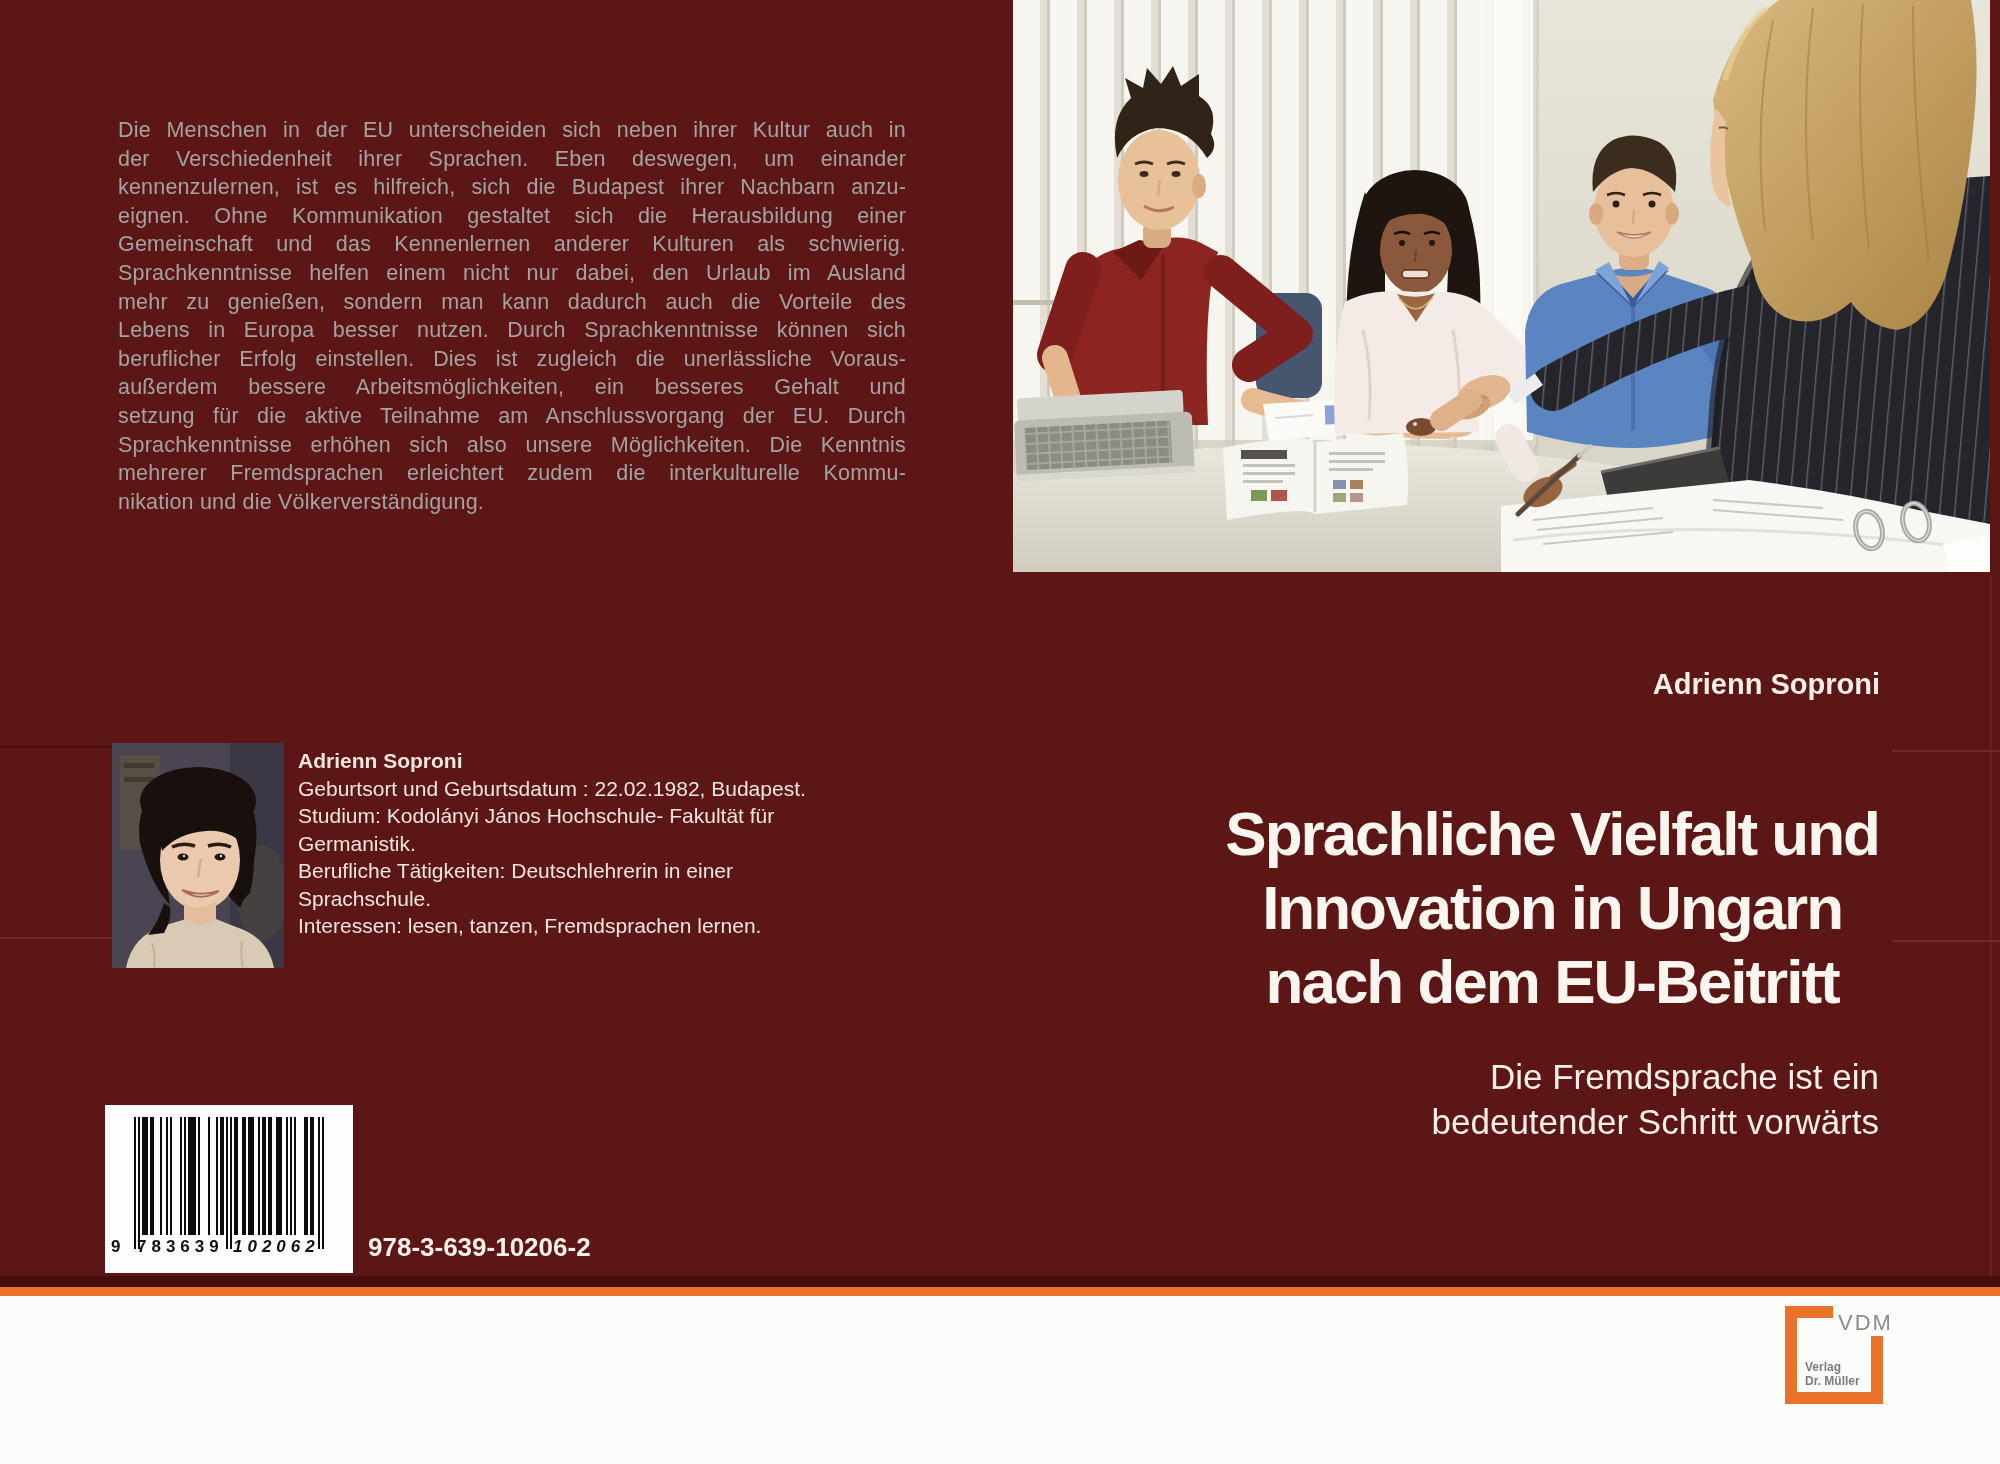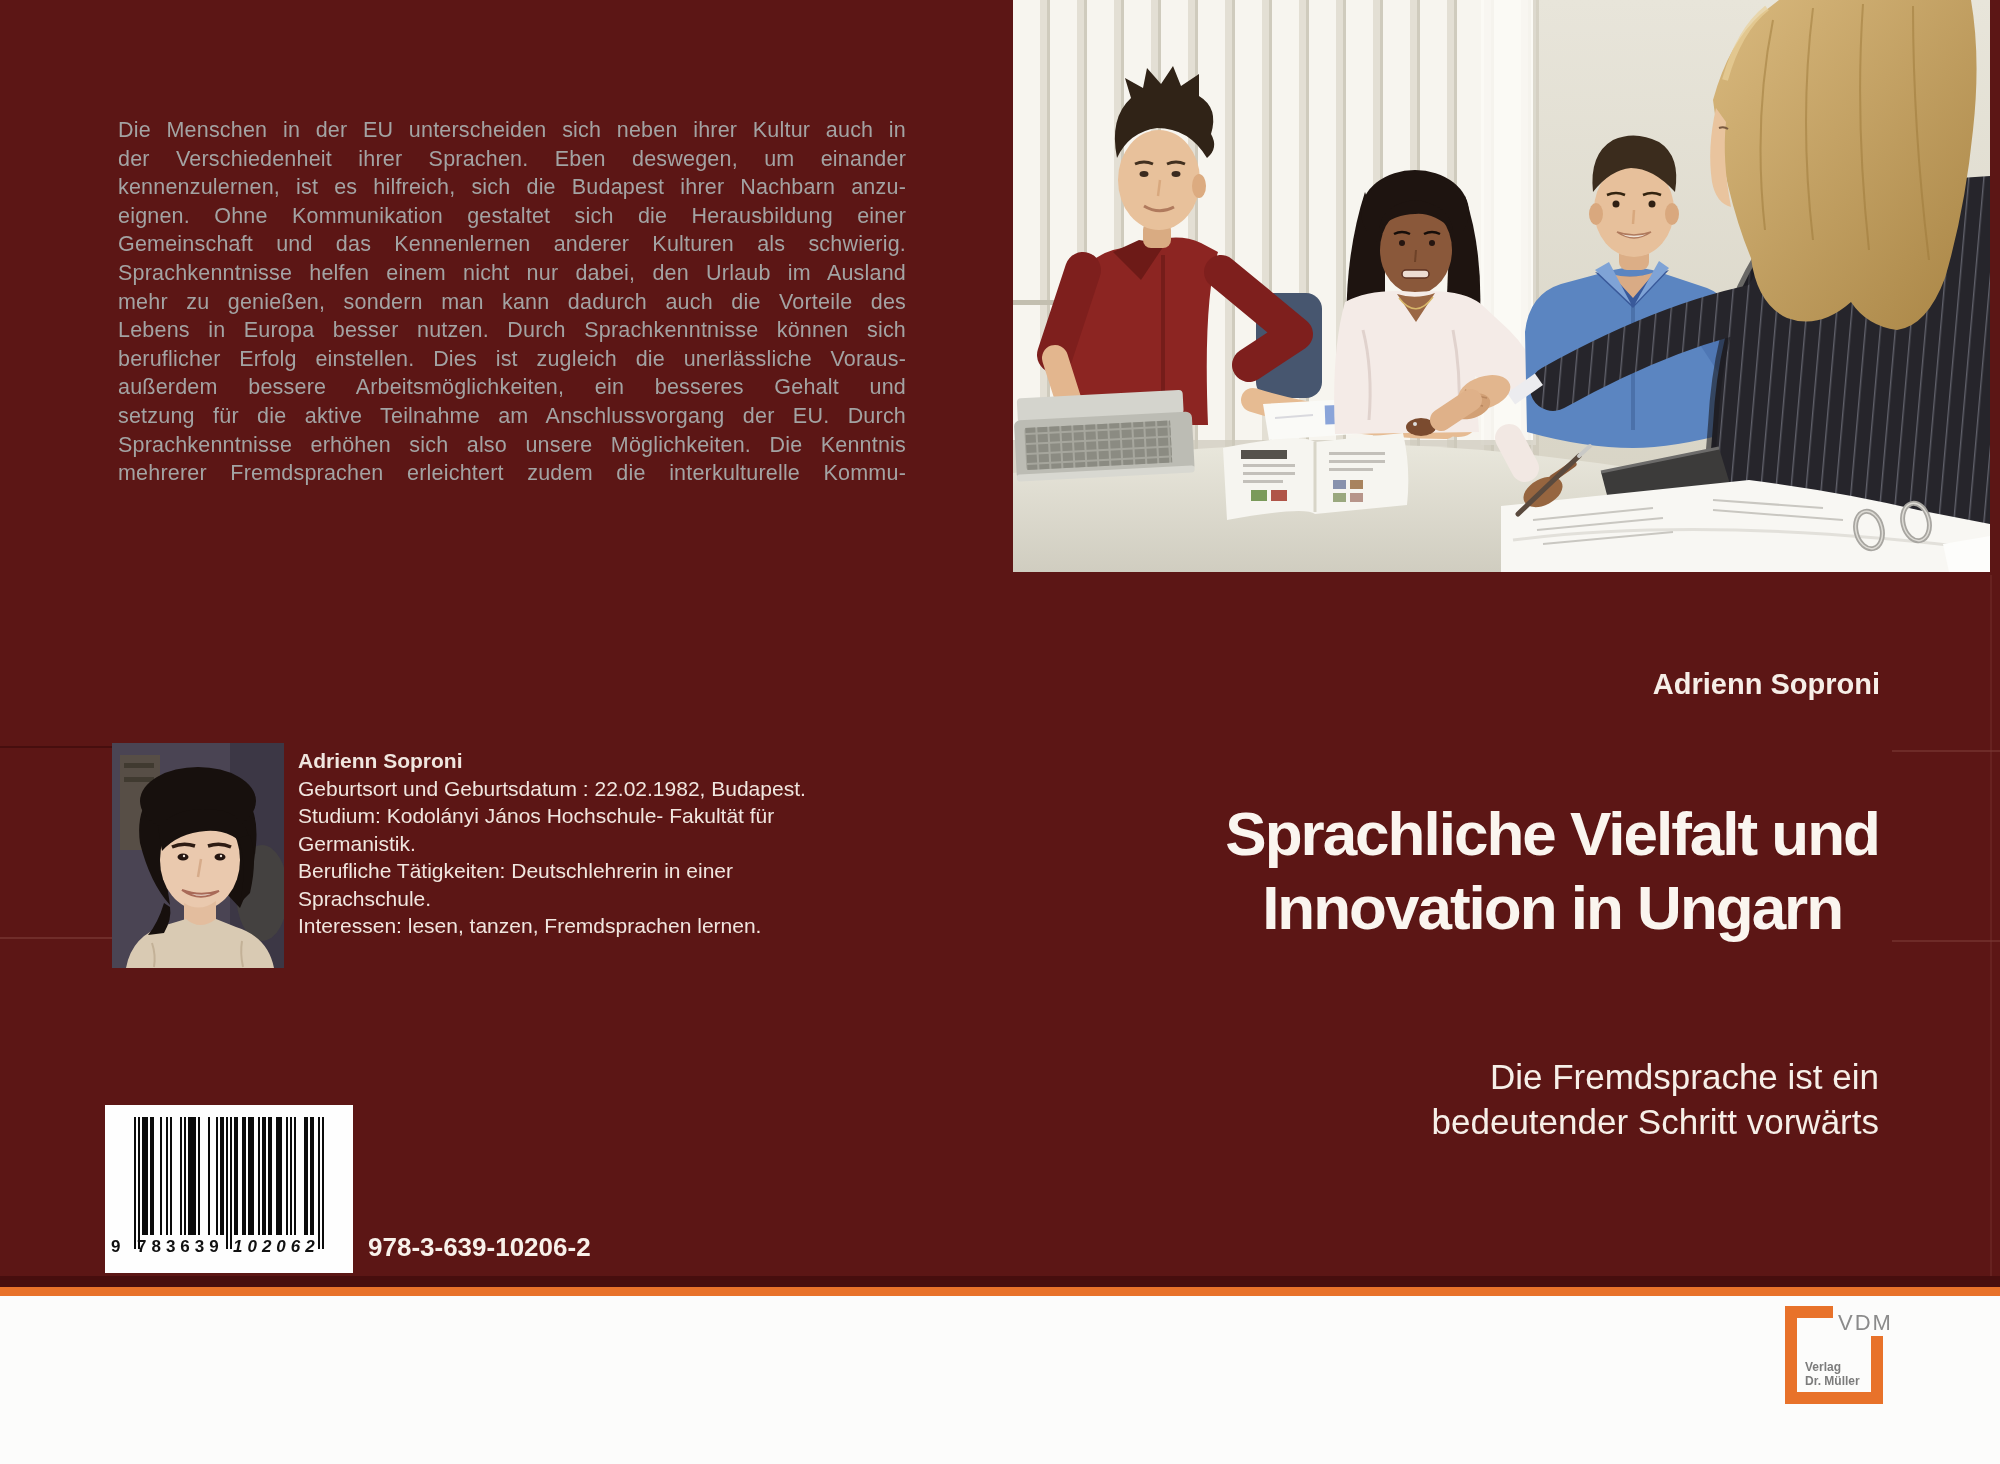--- a/index.html
+++ b/index.html
@@ -68,20 +68,21 @@
     <div class="bl j">eignen. Ohne Kommunikation gestaltet sich die Herausbildung einer</div>
     <div class="bl j">Gemeinschaft und das Kennenlernen anderer Kulturen als schwierig.</div>
     <div class="bl j">Sprachkenntnisse helfen einem nicht nur dabei, den Urlaub im Ausland</div>
     <div class="bl j">mehr zu genießen, sondern man kann dadurch auch die Vorteile des</div>
     <div class="bl j">Lebens in Europa besser nutzen. Durch Sprachkenntnisse können sich</div>
     <div class="bl j">beruflicher Erfolg einstellen. Dies ist zugleich die unerlässliche Voraus-</div>
     <div class="bl j">außerdem bessere Arbeitsmöglichkeiten, ein besseres Gehalt und</div>
     <div class="bl j">setzung für die aktive Teilnahme am Anschlussvorgang der EU. Durch</div>
     <div class="bl j">Sprachkenntnisse erhöhen sich also unsere Möglichkeiten. Die Kenntnis</div>
     <div class="bl j">mehrerer Fremdsprachen erleichtert zudem die interkulturelle Kommu-</div>
+    <div class="bl">nikation und die Völkerverständigung.</div>
   </div>
 
   <div class="abs gl" style="left:0;top:746px;width:112px;background:#3e0b0b;opacity:.7"></div>
   <div class="abs gl" style="left:0;top:937px;width:112px;opacity:.45"></div>
   <div class="abs gl" style="left:1892px;top:750px;width:108px;opacity:.4"></div>
   <div class="abs gl" style="left:1892px;top:940px;width:108px;opacity:.4"></div>
   <div class="abs" style="left:1990px;top:575px;width:2px;height:712px;background:#7a3a36;opacity:.35"></div>
 
   <div class="abs portrait">
     <svg width="172" height="225" viewBox="0 0 172 225">
@@ -336,20 +337,21 @@
         <path d="M566,456 L577,446" stroke="#c9c9c6" stroke-width="4" stroke-linecap="round"></path>
       </g>
     </svg>
   </div>
 
   <div class="abs author">Adrienn Soproni</div>
 
   <div class="abs title">
     <div>Sprachliche Vielfalt und</div>
     <div>Innovation in Ungarn</div>
+    <div>nach dem EU-Beitritt</div>
   </div>
 
   <div class="abs subtitle">
     <div>Die Fremdsprache ist ein</div>
     <div>bedeutender Schritt vorwärts</div>
   </div>
 
   <div class="abs band-dark"></div>
   <div class="abs band-orange"></div>
   <div class="abs footer"></div>

